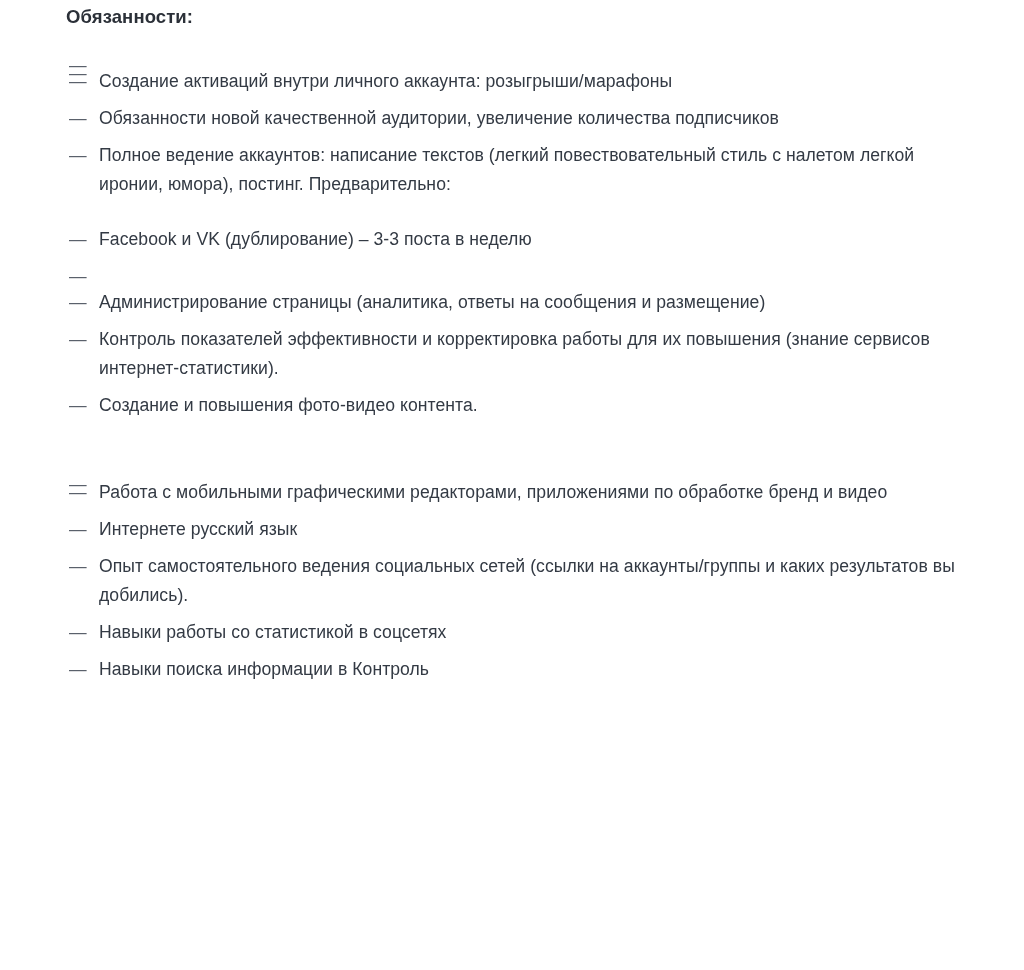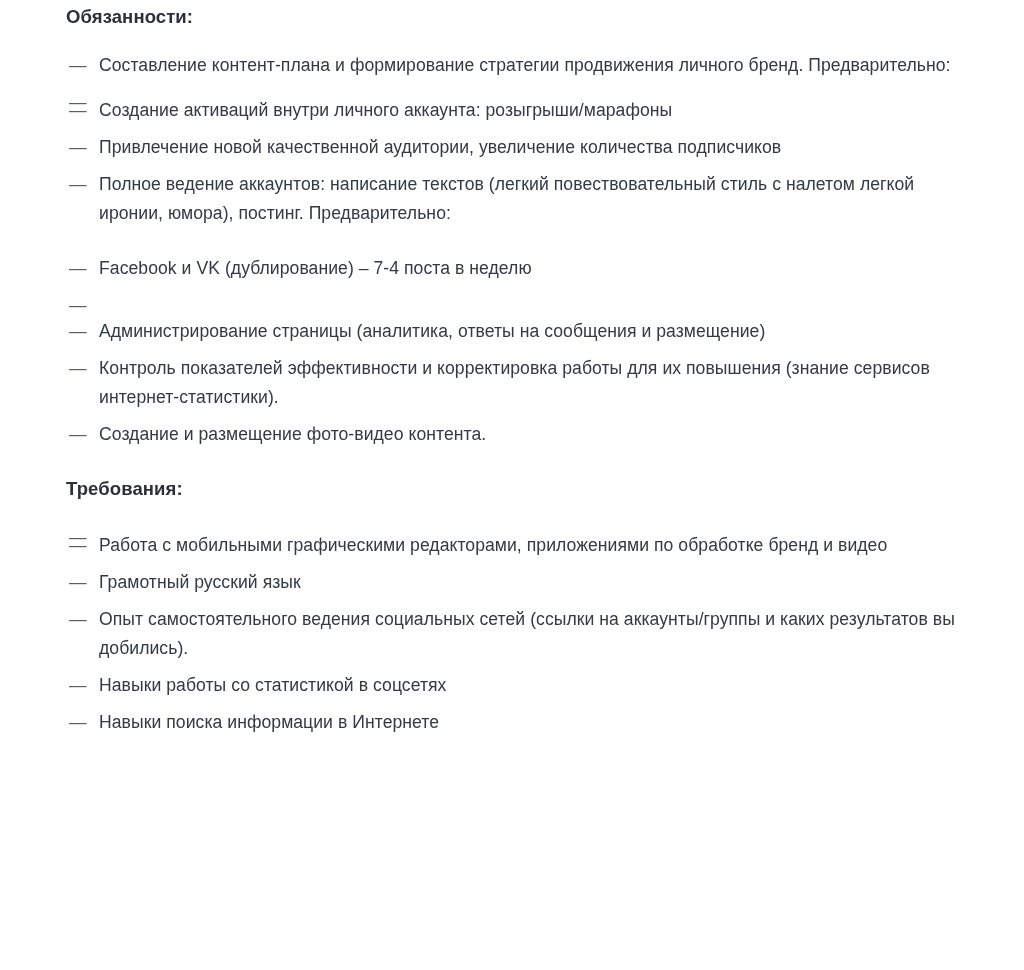--- a/index.html
+++ b/index.html
@@ -72,49 +72,48 @@
 
 <div class="page">
   <div class="top-space"></div>
 
   <h2 class="section-heading">Обязанности:</h2>
   <div class="gap-heading-to-list"></div>
 
   <ul class="bullet-list">
     <li class="bullet-item">
       <span class="dash">—</span>
-      <span>Составление контент-плана и формирование стратегии продвижения личного бренд. Предварительно:</span>
     </li>
     <div class="gap-item"></div>
     <li class="bullet-item">
       <span class="dash">—</span>
     </li>
     <div class="gap-item"></div>
     <li class="bullet-item">
       <span class="dash">—</span>
       <span>Создание активаций внутри личного аккаунта: розыгрыши/марафоны</span>
     </li>
     <div class="gap-item"></div>
     <li class="bullet-item">
       <span class="dash">—</span>
-      <span>Привлечение новой качественной аудитории, увеличение количества подписчиков</span>
+      <span>Обязанности новой качественной аудитории, увеличение количества подписчиков</span>
     </li>
     <div class="gap-item"></div>
     <li class="bullet-item">
       <span class="dash">—</span>
       <span>Полное ведение аккаунтов: написание текстов (легкий повествовательный стиль с налетом легкой иронии, юмора), постинг. Предварительно:</span>
     </li>
   </ul>
 
   <div class="gap-group"></div>
 
   <ul class="bullet-list">
     <li class="bullet-item">
       <span class="dash">—</span>
-      <span>Facebook и VK (дублирование) – 7-4 поста в неделю</span>
+      <span>Facebook и VK (дублирование) – 3-3 поста в неделю</span>
     </li>
     <div class="gap-item"></div>
     <li class="bullet-item">
       <span class="dash">—</span>
     </li>
   </ul>
 
   <div class="gap-group"></div>
 
   <ul class="bullet-list">
@@ -123,52 +122,51 @@
       <span>Администрирование страницы (аналитика, ответы на сообщения и размещение)</span>
     </li>
     <div class="gap-item"></div>
     <li class="bullet-item">
       <span class="dash">—</span>
       <span>Контроль показателей эффективности и корректировка работы для их повышения (знание сервисов интернет-статистики).</span>
     </li>
     <div class="gap-item"></div>
     <li class="bullet-item">
       <span class="dash">—</span>
-      <span>Создание и размещение фото-видео контента.</span>
+      <span>Создание и повышения фото-видео контента.</span>
     </li>
   </ul>
 
   <div class="gap-list-to-heading"></div>
 
-  <h2 class="section-heading">Требования:</h2>
   <div class="gap-heading-to-list"></div>
 
   <ul class="bullet-list">
     <li class="bullet-item">
       <span class="dash">—</span>
     </li>
     <div class="gap-item"></div>
     <li class="bullet-item">
       <span class="dash">—</span>
       <span>Работа с мобильными графическими редакторами, приложениями по обработке бренд и видео</span>
     </li>
     <div class="gap-item"></div>
     <li class="bullet-item">
       <span class="dash">—</span>
-      <span>Грамотный русский язык</span>
+      <span>Интернете русский язык</span>
     </li>
     <div class="gap-item"></div>
     <li class="bullet-item">
       <span class="dash">—</span>
       <span>Опыт самостоятельного ведения социальных сетей (ссылки на аккаунты/группы и каких результатов вы добились).</span>
     </li>
     <div class="gap-item"></div>
     <li class="bullet-item">
       <span class="dash">—</span>
       <span>Навыки работы со статистикой в соцсетях</span>
     </li>
     <div class="gap-item"></div>
     <li class="bullet-item">
       <span class="dash">—</span>
-      <span>Навыки поиска информации в Интернете</span>
+      <span>Навыки поиска информации в Контроль</span>
     </li>
   </ul>
 </div>
 
 </body></html>

